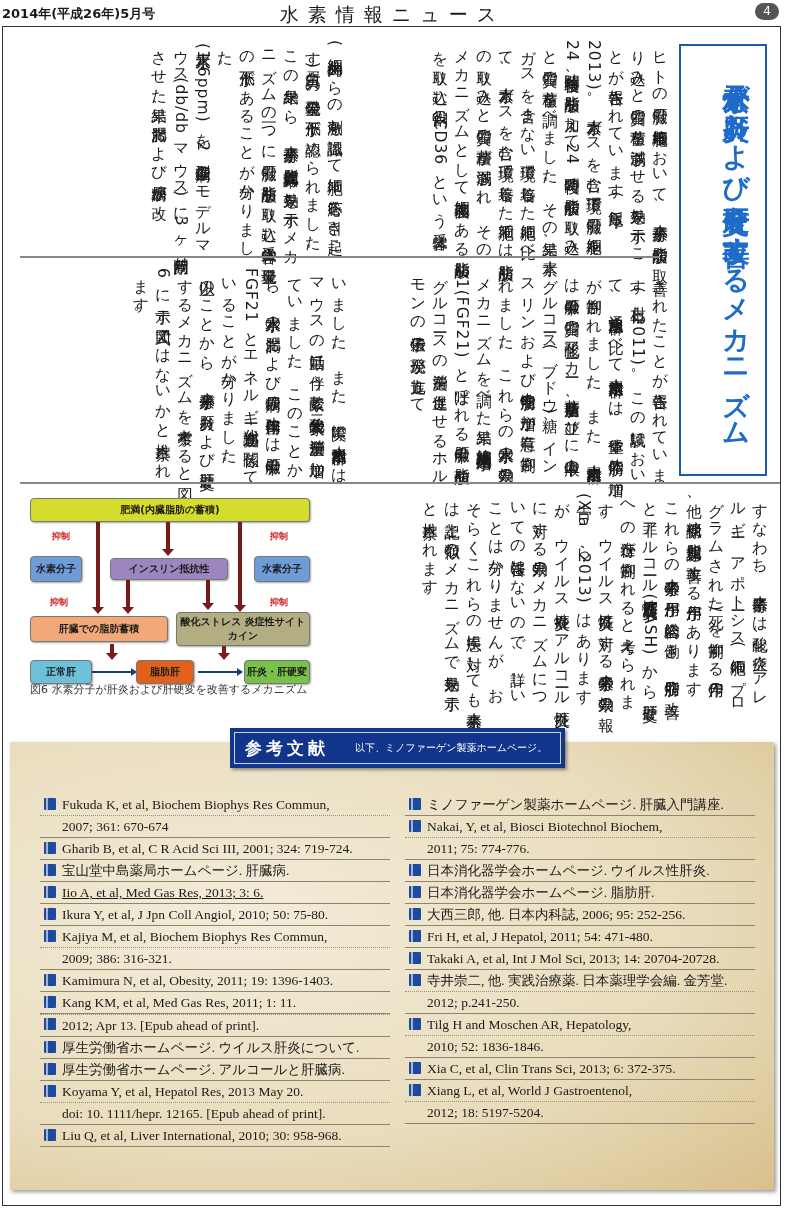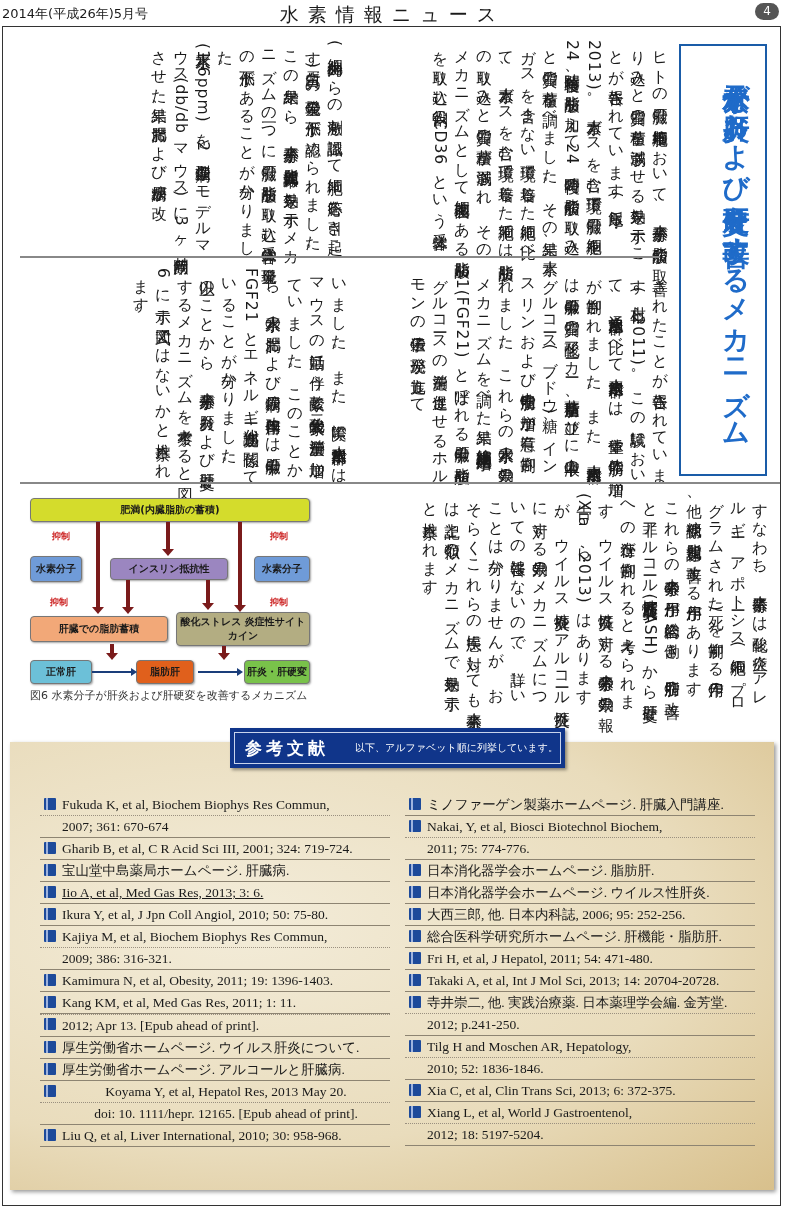--- a/index.html
+++ b/index.html
@@ -1,39 +1,39 @@
 <!DOCTYPE html>
 <html><head>
 <meta charset="utf-8">
 <style>
   html, body { margin: 0; padding: 0; }
   body { width: 785px; height: 1210px; background: #ffffff; position: relative; overflow: hidden;
          font-family: "DejaVu Sans", "Liberation Sans", sans-serif; color: #1a1a1a; }
   .header { position: absolute; left: 0; top: 0; width: 785px; height: 26px; }
-  .issue { position: absolute; left: 2px; top: 5px; font-size: 13px; }
+  .issue { position: absolute; left: 2px; top: 5px; font-size: 13px; font-weight: bold; }
   .masthead { position: absolute; left: 0; right: 0; top: 2px; text-align: center; font-size: 19px; letter-spacing: 9px; }
   .page-num { position: absolute; right: 6px; top: 3px; width: 24px; height: 17px; border-radius: 9px;
               background: #555; color: #fff; font-size: 12px; text-align: center; line-height: 17px; }
   .frame { position: absolute; left: 2px; top: 26px; width: 779px; height: 1180px; border: 1.5px solid #333; box-sizing: border-box; }
   .article { position: absolute; left: 10px; top: 34px; width: 765px; height: 680px; }
   .vcol { position: absolute; writing-mode: vertical-rl; font-size: 15.5px; line-height: 22px; letter-spacing: 1px; }
   .sidebar-title { position: absolute; right: 8px; top: 10px; width: 88px; height: 432px; border: 2px solid #1a5ca8;
                    box-sizing: border-box; writing-mode: vertical-rl; color: #1f6bc9;
                    font-family: "DejaVu Serif", "Liberation Serif", serif; font-weight: bold;
                    font-size: 27px; line-height: 34px; padding: 18px 12px; }
   .rule { position: absolute; height: 2px; background: #888; }
   .figure { position: absolute; left: 30px; top: 498px; width: 290px; height: 210px; }
   .fig-box { position: absolute; border: 1px solid #777; border-radius: 4px; font-size: 10px; font-weight: bold;
              display: flex; align-items: center; justify-content: center; text-align: center; box-shadow: 1px 1px 2px rgba(0,0,0,0.35); }
   .arrow-v { position: absolute; width: 4px; background: #7a1b1b; }
   .arrow-v::after { content: ""; position: absolute; left: -4px; bottom: -6px; border-left: 6px solid transparent; border-right: 6px solid transparent; border-top: 7px solid #7a1b1b; }
   .arrow-h { position: absolute; height: 2px; background: #1a3d7a; }
   .arrow-h::after { content: ""; position: absolute; right: -5px; top: -3px; border-top: 4px solid transparent; border-bottom: 4px solid transparent; border-left: 6px solid #1a3d7a; }
   .inhibit { position: absolute; font-size: 9px; color: #c22; font-weight: bold; }
-  .fig-caption { position: absolute; left: 0; top: 190px; font-size: 11px; color: #333; }
+  .fig-caption { position: absolute; left: 0; top: 184px; font-size: 11px; color: #333; }
   .refs { position: absolute; left: 10px; top: 742px; width: 764px; height: 448px;
           background: radial-gradient(ellipse at 30% 40%, #f3ecd9 0%, #e9dcbc 60%, #d8c08c 100%); box-shadow: 2px 2px 4px rgba(0,0,0,0.4); }
   .refs-banner { position: absolute; left: 230px; top: 728px; width: 335px; height: 40px; background: #10358a; z-index: 2;
                  box-shadow: 2px 2px 3px rgba(0,0,0,0.4); }
   .refs-banner-inner { position: absolute; left: 4px; top: 4px; right: 4px; bottom: 4px; border: 1px solid #c9d4ec; display: flex; align-items: center; }
   .refs-title { color: #fff; font-weight: bold; font-size: 17px; letter-spacing: 4px; margin-left: 10px; }
   .refs-note { color: #fff; font-size: 10px; margin-left: 26px; font-family: "DejaVu Serif", serif; }
   .ref-col { position: absolute; top: 794px; width: 350px; }
   .ref-item { border-bottom: 1.5px solid #8d8472; font-family: "Liberation Serif", "DejaVu Serif", serif; font-size: 13.5px; color: #1a1a1a; }
   .ref-line { height: 21px; line-height: 21px; padding-left: 22px; position: relative; }
@@ -88,21 +88,21 @@
   <span class="inhibit" style="left:20px;top:98px;">抑制</span>
   <span class="inhibit" style="left:240px;top:32px;">抑制</span>
   <span class="inhibit" style="left:240px;top:98px;">抑制</span>
   <div class="fig-caption">図6 水素分子が肝炎および肝硬変を改善するメカニズム</div>
 </div>
 
 <div class="refs"></div>
 <div class="refs-banner">
   <div class="refs-banner-inner">
     <span class="refs-title">参考文献</span>
-    <span class="refs-note">以下、アルファベット順に列挙しています。</span>
+    <span class="refs-note">以下、ミノファーゲン製薬ホームページ。</span>
   </div>
 </div>
 
 <div class="ref-col" id="ref-left" style="left:40px;">
     <div class="ref-item" style="position: relative;">
       <span class="book"></span>
       <div class="ref-line">Fukuda K, et al, Biochem Biophys Res Commun,</div>
       <div class="ref-line cont">2007; 361: 670-674</div>
     </div>
     <div class="ref-item" style="position: relative;">
@@ -139,21 +139,21 @@
       <div class="ref-line cont">2012; Apr 13. [Epub ahead of print].</div>
     </div>
     <div class="ref-item" style="position: relative;">
       <span class="book"></span>
       <div class="ref-line">厚生労働省ホームページ. ウイルス肝炎について.</div>
     </div>
     <div class="ref-item" style="position: relative;">
       <span class="book"></span>
       <div class="ref-line">厚生労働省ホームページ. アルコールと肝臓病.</div>
     </div>
-    <div class="ref-item" style="position: relative; text-align: center;">
+    <div class="ref-item" style="position: relative;">
       <span class="book"></span>
       <div class="ref-line">Koyama Y, et al, Hepatol Res, 2013 May 20.</div>
       <div class="ref-line cont">doi: 10. 1111/hepr. 12165. [Epub ahead of print].</div>
     </div>
     <div class="ref-item" style="position: relative;">
       <span class="book"></span>
       <div class="ref-line">Liu Q, et al, Liver International, 2010; 30: 958-968.</div>
     </div>
   </div>
 <div class="ref-col" id="ref-right" style="left:405px;">
@@ -161,33 +161,29 @@
       <span class="book"></span>
       <div class="ref-line">ミノファーゲン製薬ホームページ. 肝臓入門講座.</div>
     </div>
     <div class="ref-item" style="position: relative;">
       <span class="book"></span>
       <div class="ref-line">Nakai, Y, et al, Biosci Biotechnol Biochem,</div>
       <div class="ref-line cont">2011; 75: 774-776.</div>
     </div>
     <div class="ref-item" style="position: relative;">
       <span class="book"></span>
+      <div class="ref-line">日本消化器学会ホームページ. ウイルス性肝炎.</div>
+    </div>
+    <div class="ref-item" style="position: relative;">
+      <span class="book"></span>
       <div class="ref-line">日本消化器学会ホームページ. 脂肪肝.</div>
     </div>
     <div class="ref-item" style="position: relative;">
       <span class="book"></span>
-      <div class="ref-line">日本消化器学会ホームページ. ウイルス性肝炎.</div>
-    </div>
-    <div class="ref-item" style="position: relative;">
-      <span class="book"></span>
       <div class="ref-line">大西三郎, 他. 日本内科誌, 2006; 95: 252-256.</div>
-    </div>
-    <div class="ref-item" style="position: relative;">
-      <span class="book"></span>
-      <div class="ref-line">総合医科学研究所ホームページ. 肝機能・脂肪肝.</div>
     </div>
     <div class="ref-item" style="position: relative;">
       <span class="book"></span>
       <div class="ref-line">Fri H, et al, J Hepatol, 2011; 54: 471-480.</div>
     </div>
     <div class="ref-item" style="position: relative;">
       <span class="book"></span>
       <div class="ref-line">Takaki A, et al, Int J Mol Sci, 2013; 14: 20704-20728.</div>
     </div>
     <div class="ref-item" style="position: relative;">

